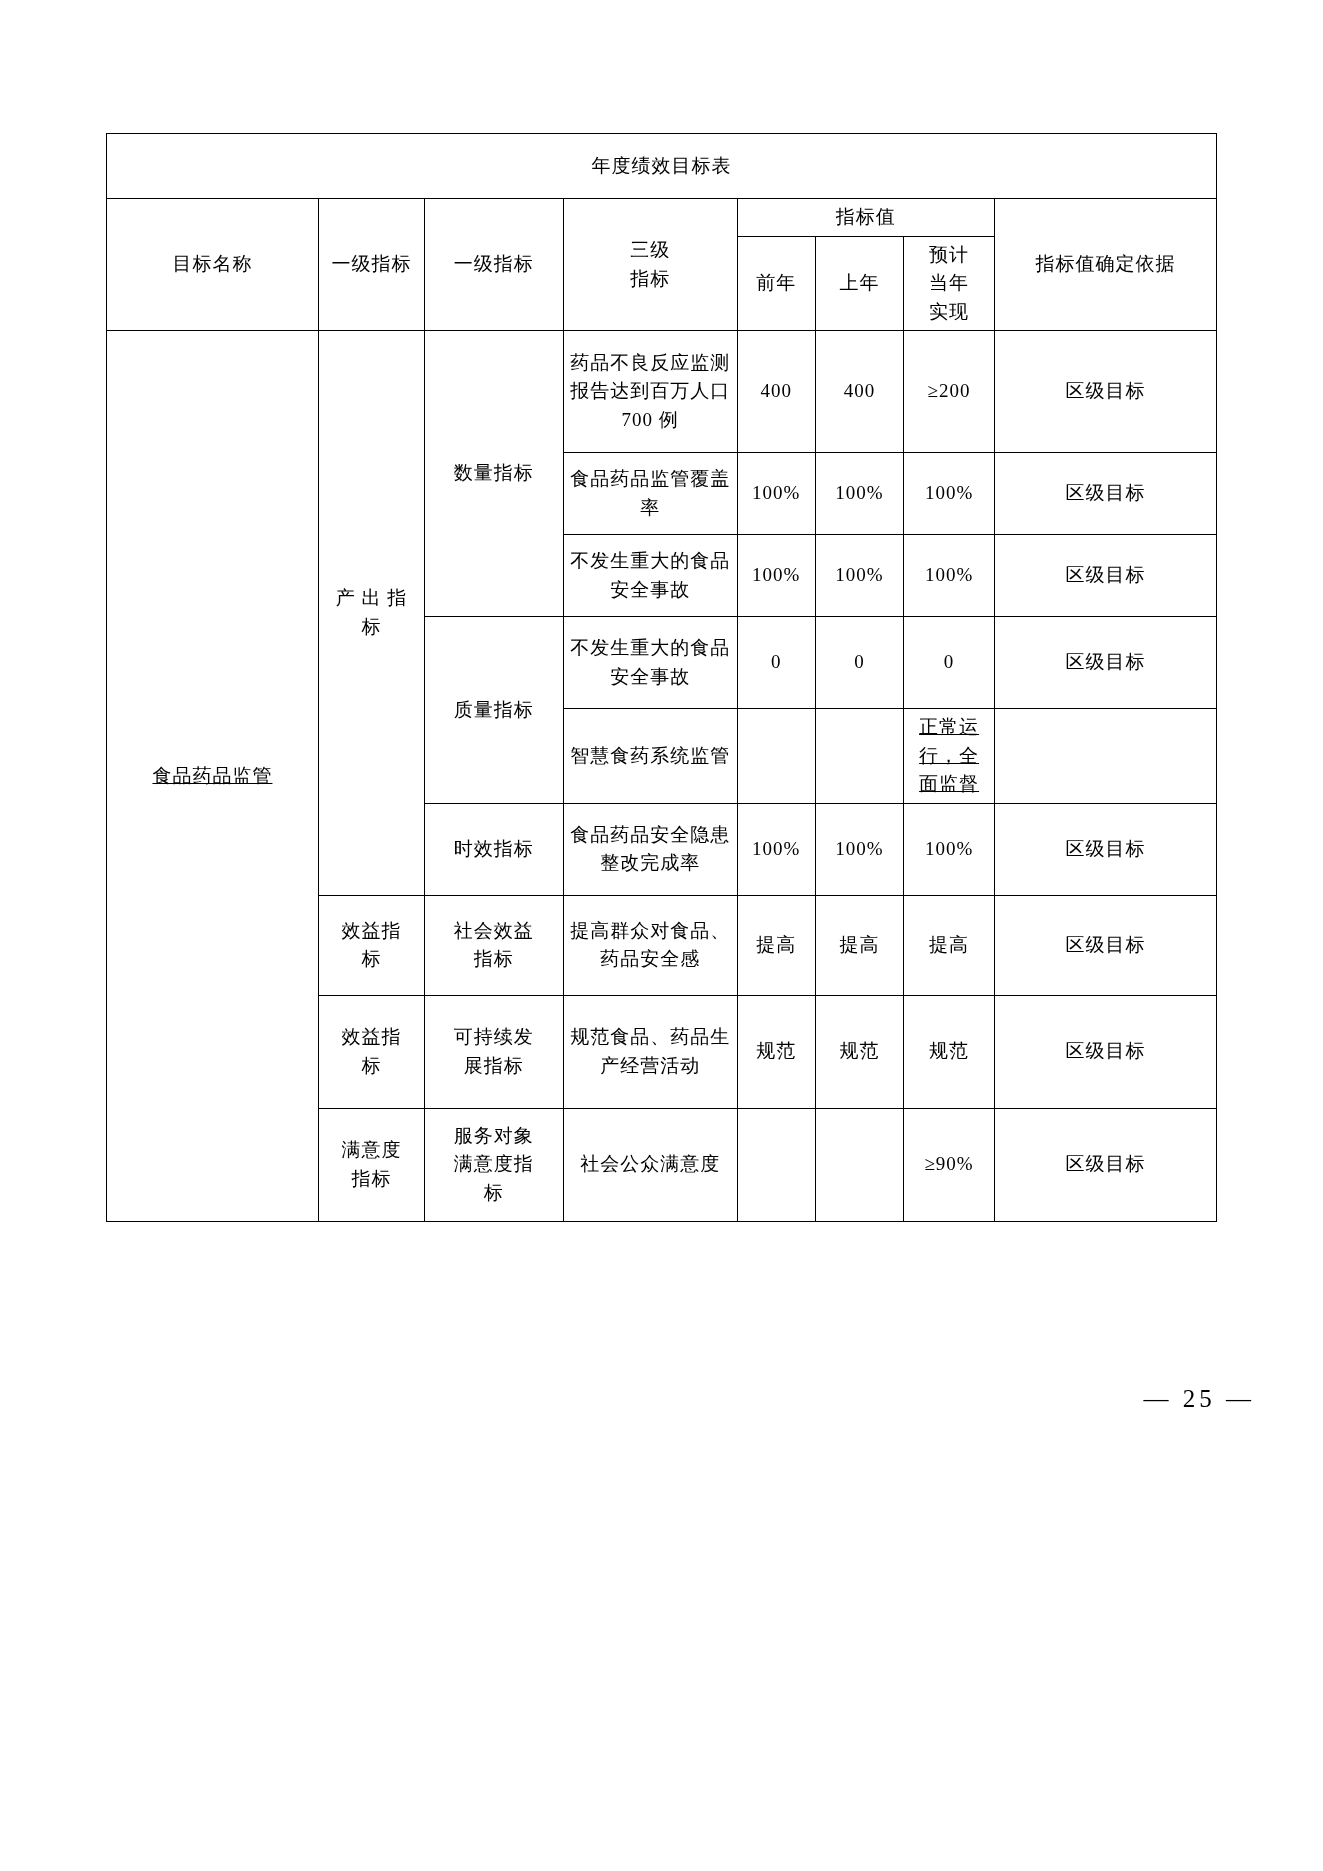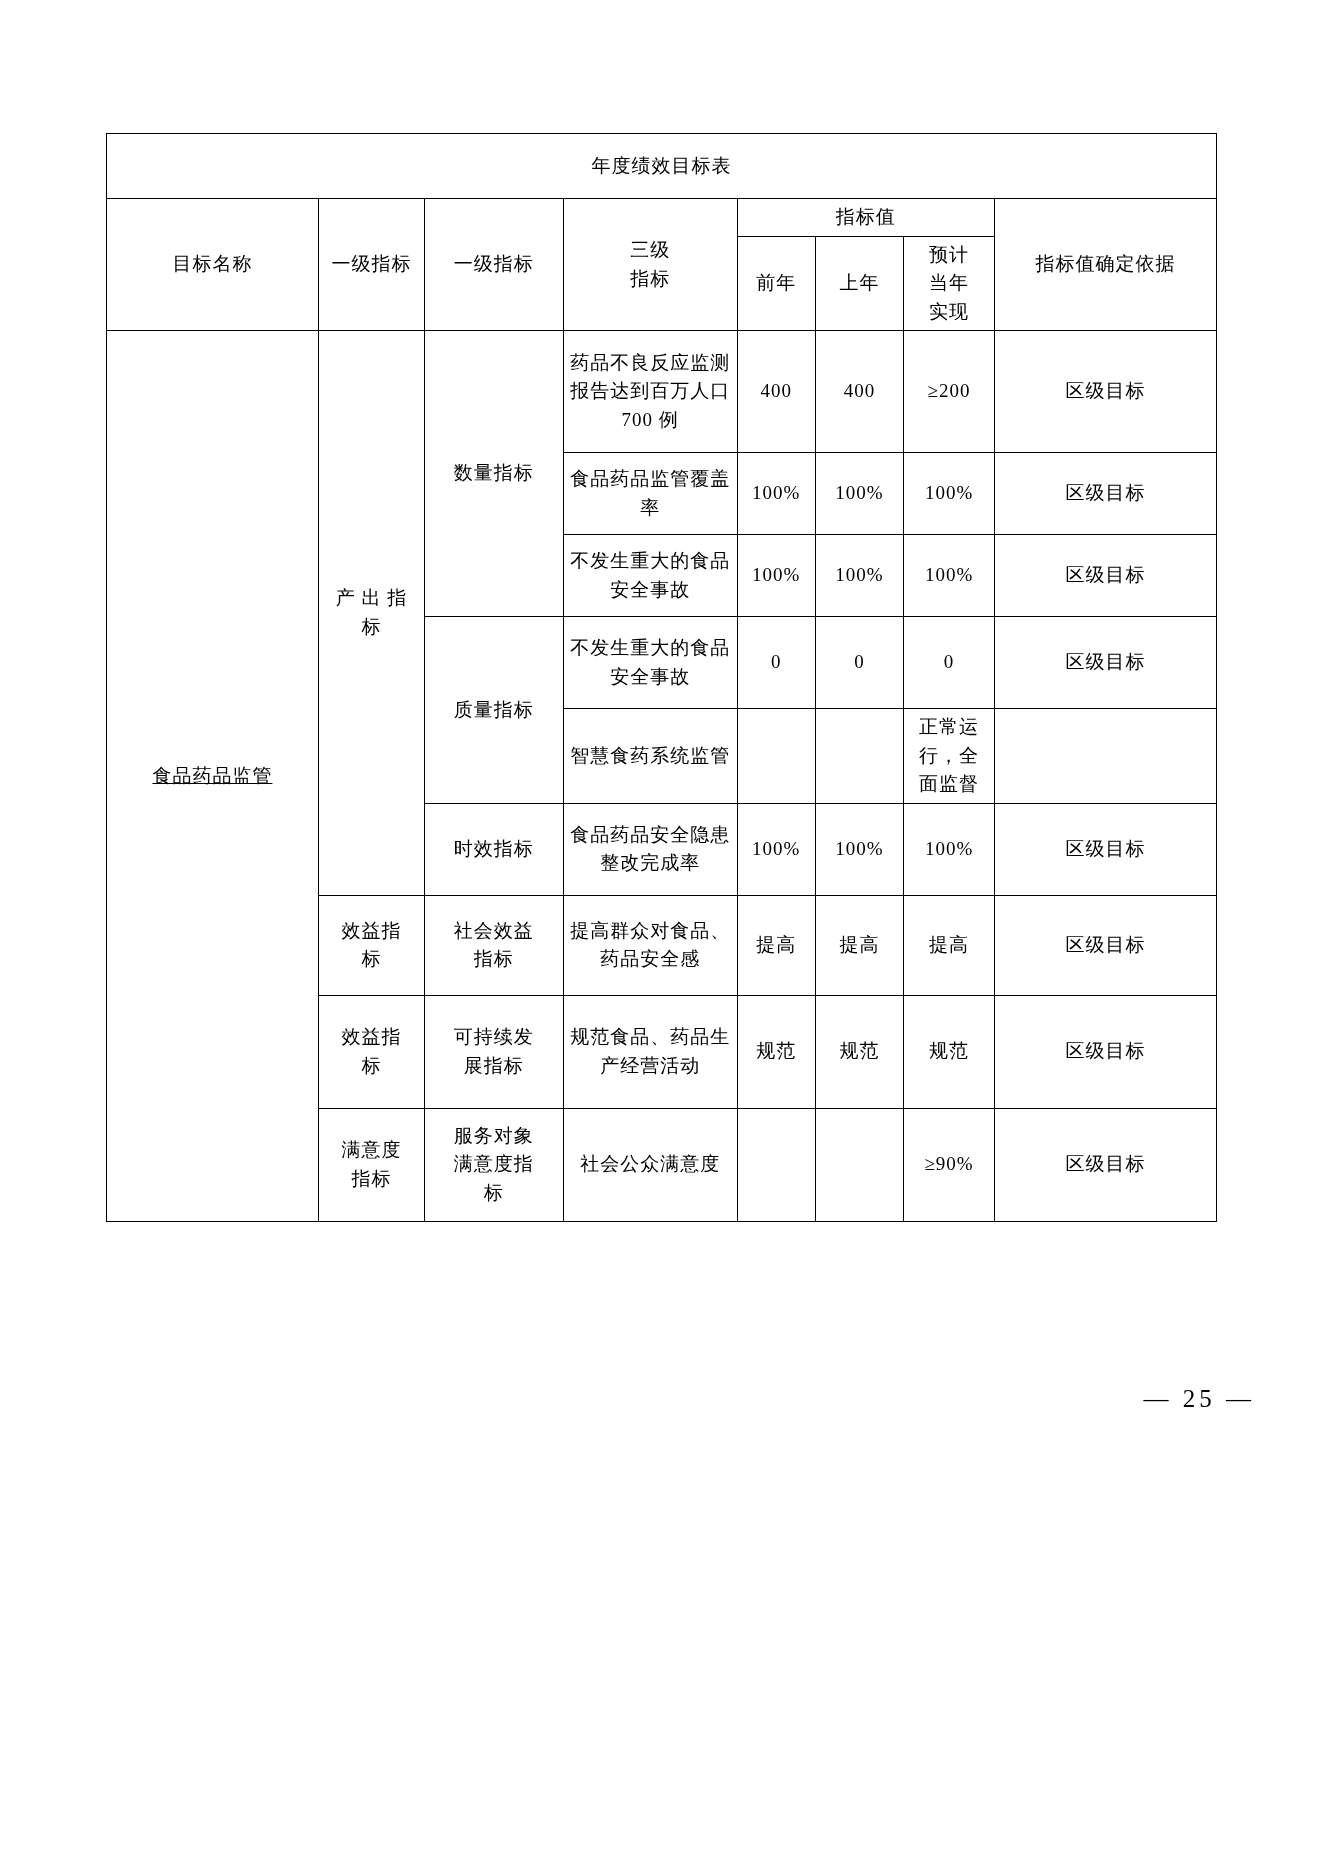--- a/index.html
+++ b/index.html
@@ -63,20 +63,21 @@
   }
   .lcell-ind {
     text-align: left;
     padding-left: 10px;
     letter-spacing: 1px;
   }
   .tiny {
     font-size: 13px;
     letter-spacing: 0.5px;
     line-height: 1.45;
+    text-decoration: underline;
   }
   .wide-sp {
     letter-spacing: 5px;
   }
   .page-number {
     position: absolute;
     left: 0;
     top: 1385px;
     width: 1217px;
     text-align: right;

